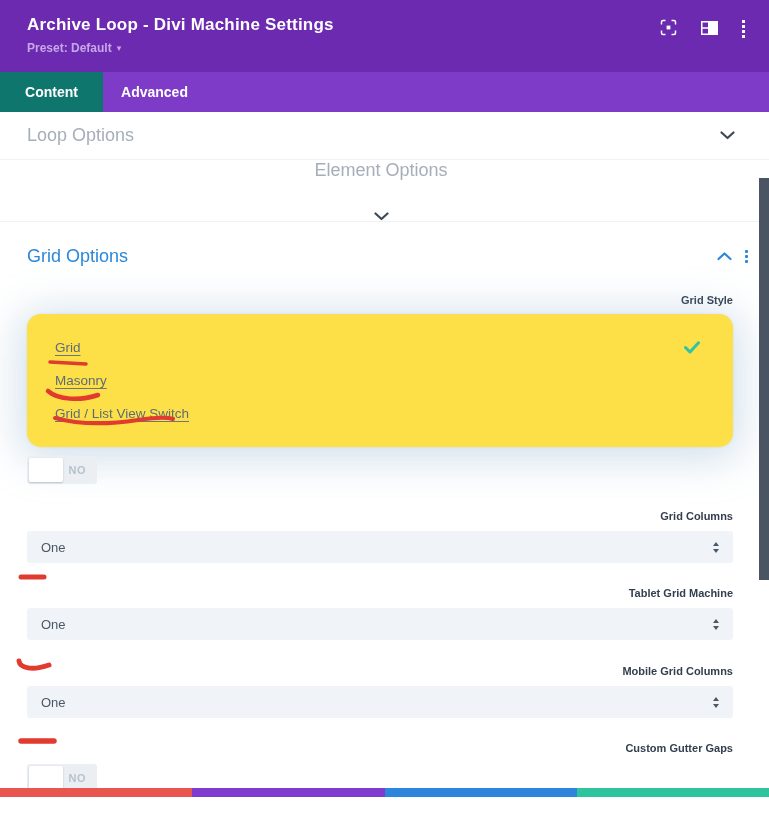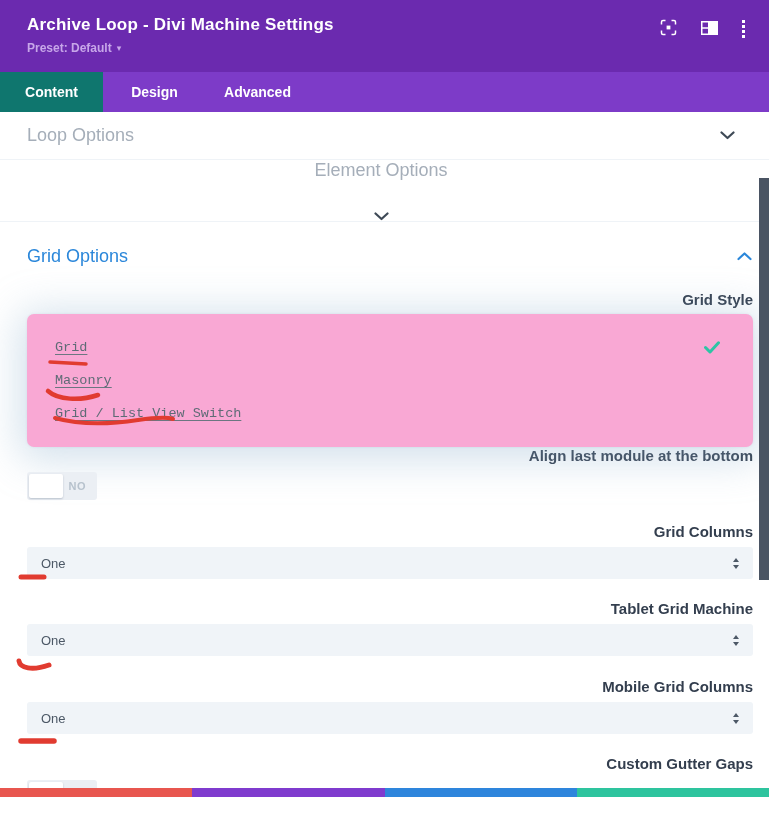--- a/index.html
+++ b/index.html
@@ -36,36 +36,35 @@
   
   .body { background:#fff;text-align:right; }
   .section-row {
     height:48px; border-bottom:1px solid #eff3f7;
     display:flex; align-items:center; justify-content:space-between;
     padding:0 34px 0 27px; cursor:pointer;
   }
   .section-row.tall { height:62px;flex-direction:column; }
   .muted-title { color:#a5aeb9; font-size:18px; font-weight:400; }
 
-  .grid-section { padding:24px 16px 0 27px; }
+  .grid-section { padding:24px 36px 0 27px; }
   .grid-head { display:flex; align-items:center; }
   .blue-title { color:#2b87da; font-size:18px; font-weight:400; }
   .grid-head-right { margin-left:auto; display:flex; align-items:center; gap:11px; margin-right:-17px; }
   .kebab-b { display:flex; flex-direction:column; gap:2px; cursor:pointer; padding:2px; }
   .kebab-b i { width:3px; height:3px; border-radius:1px; background:#2b87da; display:block; }
   .chev { cursor:pointer; display:flex; }
 
-  .field-label { color:#333e4e; font-size:15px; font-weight:700; line-height:14px; }
+  .field-label { color:#333e4e; font-size:11px; font-weight:700; line-height:14px; }
   .lbl-grid-style { margin-top:26px; }
 
   .dropdown-panel {
-    margin-top:7px; background:#f9a8d4; border-radius:7px;
+    margin-top:7px; background:#fde047; border-radius:14px;
     padding:17px 0; position:relative;
     box-shadow:0 0 3px rgba(40,70,110,.08), 0 5px 40px 8px rgba(140,175,205,.38);
-    font-family:Liberation Mono, monospace;
   }
   .option {
     height:33px; display:flex; align-items:center;
     padding:0 33px 0 28px; cursor:pointer;
   }
   .opt-text {
     color:#5f6b76; font-size:13.5px;
     text-decoration:underline; text-underline-offset:3px;
     text-decoration-color:#6b7681;
   }
@@ -148,21 +147,20 @@
             <i></i>
             <i></i>
             <i></i>
           </span>
       </button>
     </div>
   </header>
 
   <nav class="tabbar">
     <div class="tab active">Content</div>
-    <div class="tab">Design</div>
     <div class="tab">Advanced</div>
   </nav>
 
   <main class="body">
 
     <div class="section-row">
       <span class="muted-title">Loop Options</span>
       <span class="chev">
         <svg width="15" height="9" viewBox="0 0 15 9" fill="none">
             <polyline points="1.5,1.5 7.5,7 13.5,1.5" stroke="#3e4956" stroke-width="2.2" stroke-linecap="round" stroke-linejoin="round"></polyline>
@@ -208,21 +206,20 @@
           </span>
         </div>
         <div class="option">
           <span class="opt-text">Masonry</span>
         </div>
         <div class="option">
           <span class="opt-text">Grid / List View Switch</span>
         </div>
       </div>
 
-      <div class="field-label lbl-after-panel">Align last module at the bottom</div>
       <div class="toggle">
         <span class="knob"></span>
         <span class="toggle-text">NO</span>
       </div>
 
       <div class="field-label mt-label-25">Grid Columns</div>
       <div class="select-box">
         <span class="select-value">One</span>
         <span class="sel-arrows">
             <span class="up"></span>

